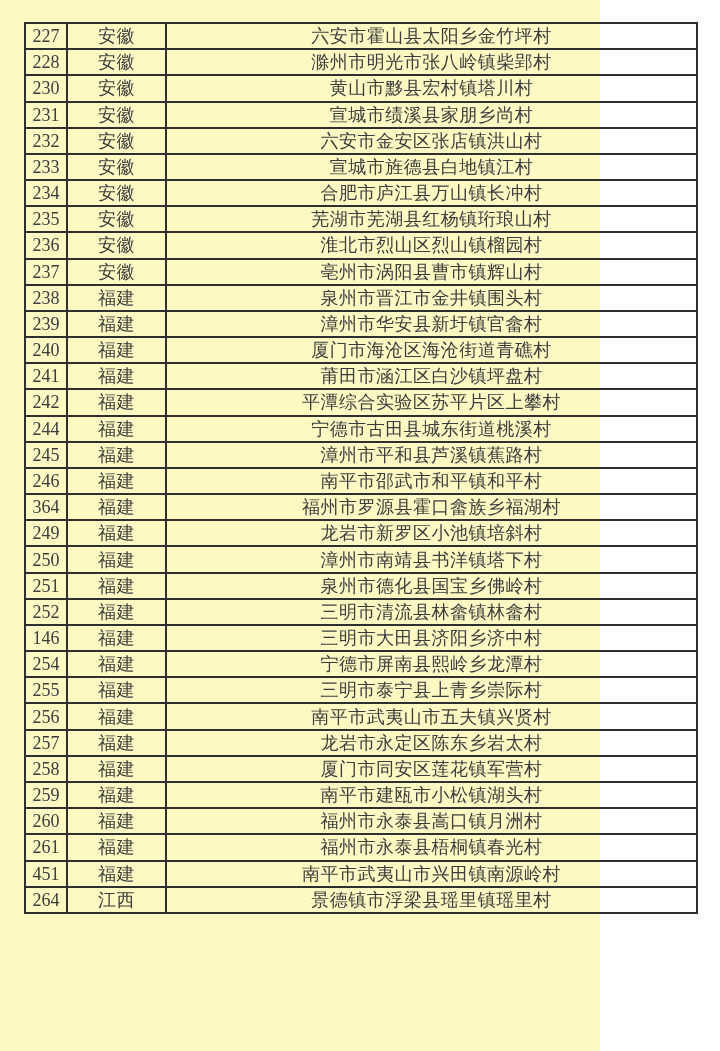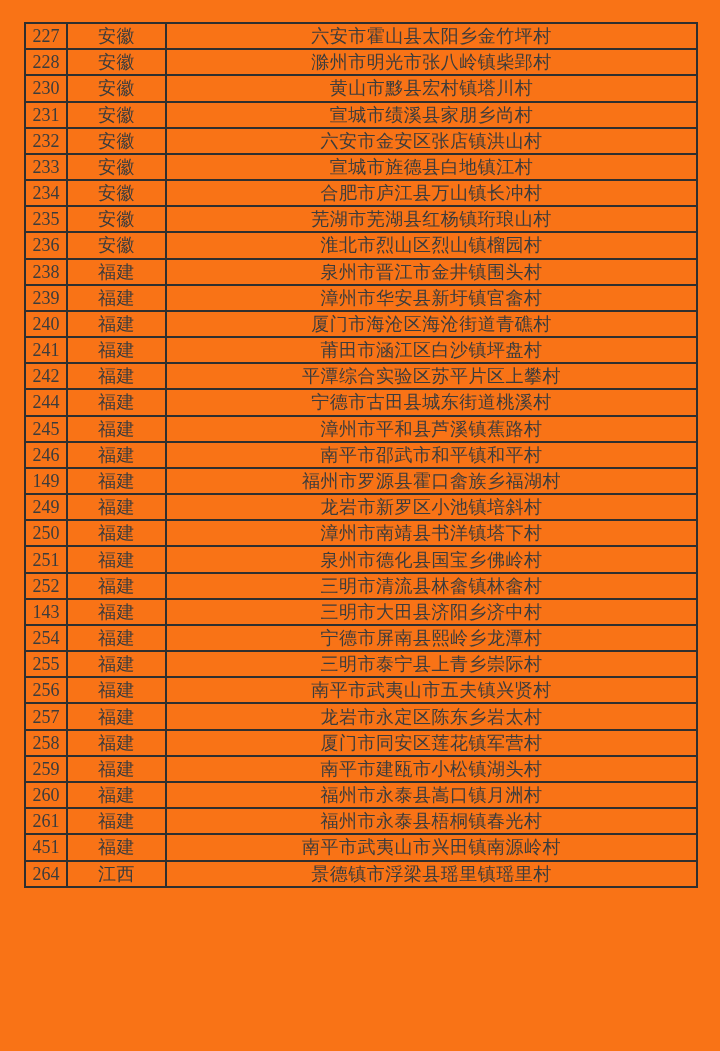--- a/index.html
+++ b/index.html
@@ -8,23 +8,23 @@
     background: #ffffff;
   }
   body {
     width: 720px;
     height: 1051px;
     overflow: hidden;
     font-family: "Liberation Serif", "DejaVu Serif", serif;
   }
   .page {
     position: relative;
-    width: 720px;
+    width: 600px;
     height: 1051px;
-    background: #f97316;
+    background: #fef9c3;
   }
   table.village-table {
     position: absolute;
     left: 24px;
     top: 22px;
     width: 672px;
     border-collapse: collapse;
     table-layout: fixed;
   }
   table.village-table col.c1 { width: 42px; }
@@ -98,20 +98,25 @@
           <td class="serial">235</td>
           <td class="province">安徽</td>
           <td class="village">芜湖市芜湖县红杨镇珩琅山村</td>
         </tr>
         <tr>
           <td class="serial">236</td>
           <td class="province">安徽</td>
           <td class="village">淮北市烈山区烈山镇榴园村</td>
         </tr>
         <tr>
+          <td class="serial">237</td>
+          <td class="province">安徽</td>
+          <td class="village">亳州市涡阳县曹市镇辉山村</td>
+        </tr>
+        <tr>
           <td class="serial">238</td>
           <td class="province">福建</td>
           <td class="village">泉州市晋江市金井镇围头村</td>
         </tr>
         <tr>
           <td class="serial">239</td>
           <td class="province">福建</td>
           <td class="village">漳州市华安县新圩镇官畲村</td>
         </tr>
         <tr>
@@ -138,21 +143,21 @@
           <td class="serial">245</td>
           <td class="province">福建</td>
           <td class="village">漳州市平和县芦溪镇蕉路村</td>
         </tr>
         <tr>
           <td class="serial">246</td>
           <td class="province">福建</td>
           <td class="village">南平市邵武市和平镇和平村</td>
         </tr>
         <tr>
-          <td class="serial">149</td>
+          <td class="serial">364</td>
           <td class="province">福建</td>
           <td class="village">福州市罗源县霍口畲族乡福湖村</td>
         </tr>
         <tr>
           <td class="serial">249</td>
           <td class="province">福建</td>
           <td class="village">龙岩市新罗区小池镇培斜村</td>
         </tr>
         <tr>
           <td class="serial">250</td>
@@ -163,21 +168,21 @@
           <td class="serial">251</td>
           <td class="province">福建</td>
           <td class="village">泉州市德化县国宝乡佛岭村</td>
         </tr>
         <tr>
           <td class="serial">252</td>
           <td class="province">福建</td>
           <td class="village">三明市清流县林畲镇林畲村</td>
         </tr>
         <tr>
-          <td class="serial">143</td>
+          <td class="serial">146</td>
           <td class="province">福建</td>
           <td class="village">三明市大田县济阳乡济中村</td>
         </tr>
         <tr>
           <td class="serial">254</td>
           <td class="province">福建</td>
           <td class="village">宁德市屏南县熙岭乡龙潭村</td>
         </tr>
         <tr>
           <td class="serial">255</td>

